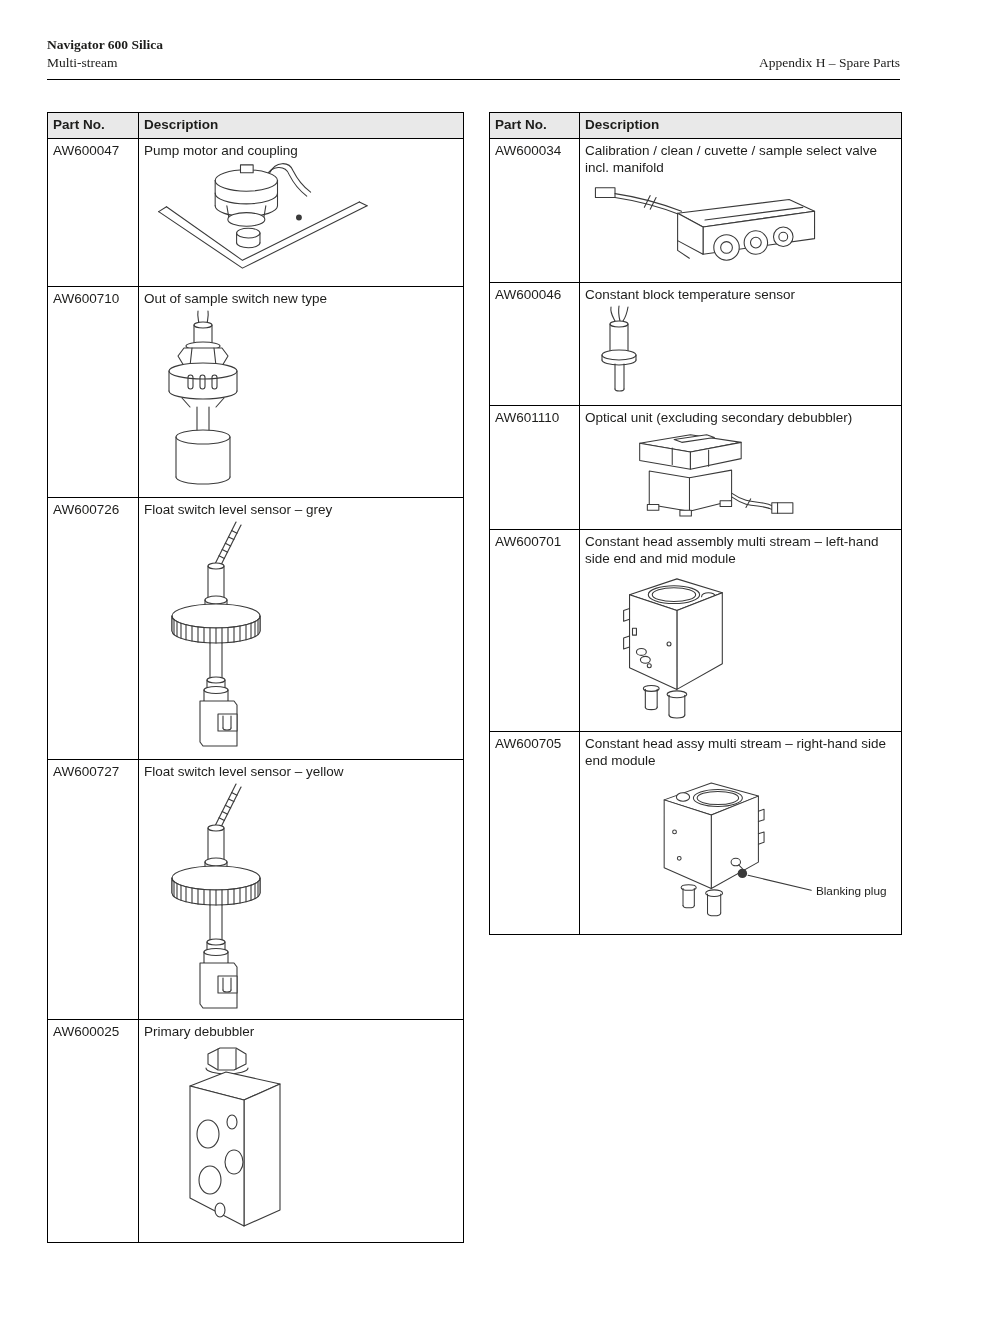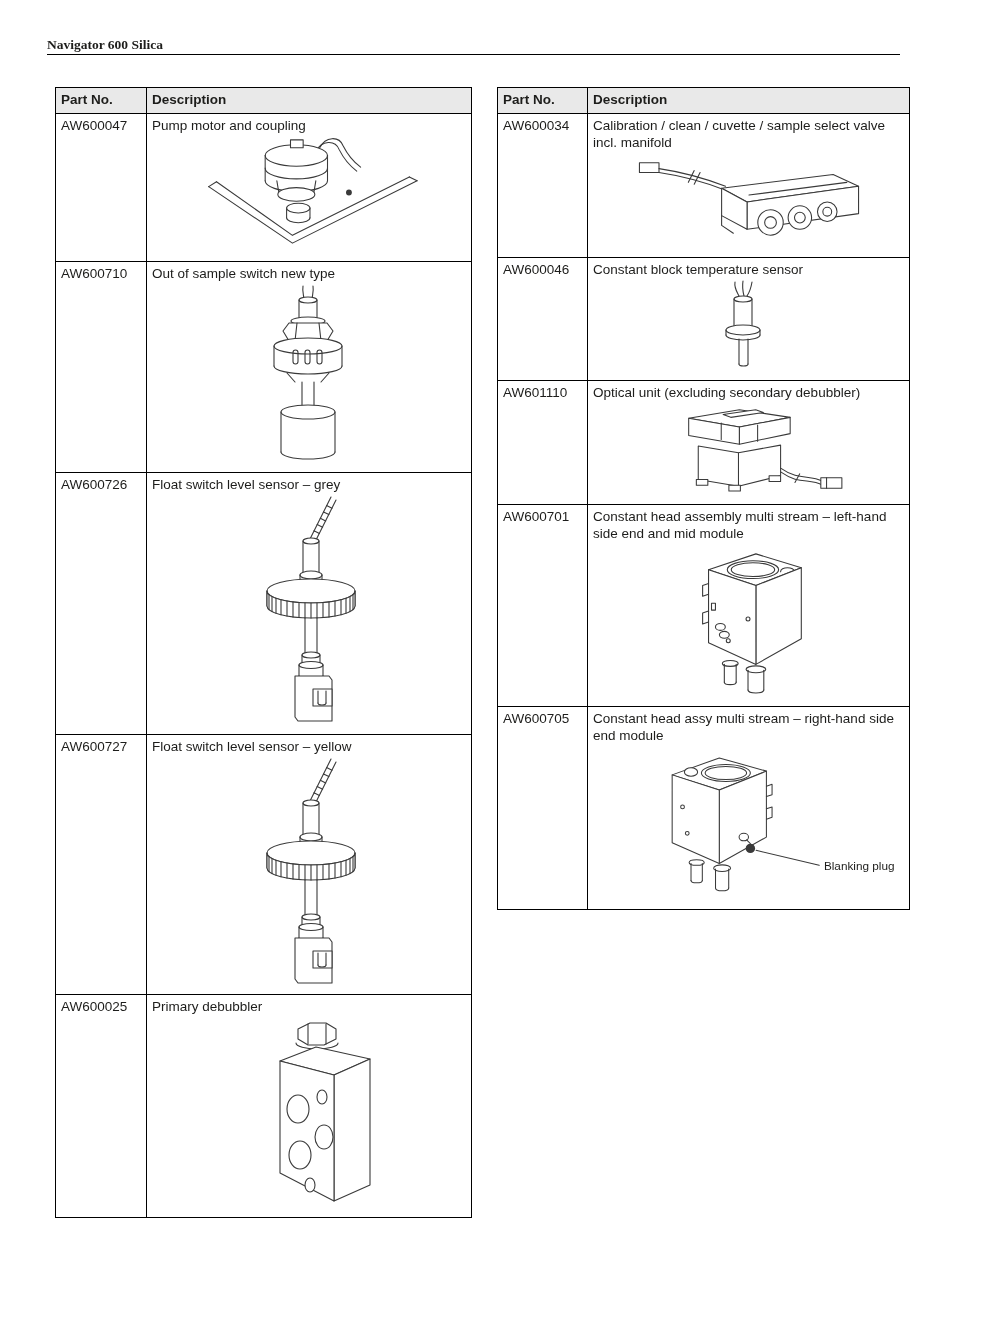--- a/index.html
+++ b/index.html
@@ -2,42 +2,46 @@
 <html><head>
 <meta charset="utf-8">
 <style>
   html,body{margin:0;padding:0;background:#ffffff;}
   body{width:991px;height:1319px;font-family:"Liberation Sans",sans-serif;color:#1d1d1b;}
   .page{position:relative;width:991px;height:1319px;box-sizing:border-box;padding:36px 91px 0 47px;overflow:hidden;}
   .doc-header{margin-bottom:0;font-family:Liberation Serif, serif;}
   .brand{font-size:13.5px;font-weight:bold;line-height:1.3;}
   .hdr-row{display:flex;justify-content:space-between;align-items:flex-end;font-size:13.5px;line-height:1.35;margin-bottom:7px;}
   .rule{border:none;border-top:1.5px solid #000;margin:0;}
-  .tables{display:flex;gap:25px;align-items:flex-start;margin-top:32px;margin-left:8px;}
+  .tables{display:flex;gap:25px;align-items:flex-start;margin-top:32px;}
   table{border-collapse:collapse;table-layout:fixed;background:#fff;}
   .t-left{width:416px;}
   .t-right{width:412px;}
   th,td{border:1px solid #000;vertical-align:top;text-align:left;padding:3px 5px;font-size:13.5px;line-height:1.28;box-sizing:border-box;}
   th{background:#e9e9e9;font-weight:bold;height:26px;}
   td.part{white-space:nowrap;}
-  .illus{display:flex;justify-content:center;align-items:flex-start;margin-top:2px;text-decoration:underline;}
+  .illus{display:flex;align-items:flex-start;margin-top:2px;text-decoration:underline;}
   .illus svg *:not(text){stroke:#3a3a3a;stroke-width:1.1;fill:none;stroke-linejoin:round;stroke-linecap:round;}
   .illus svg .f{fill:#ffffff;}
   .illus svg .dk{fill:#3a3a3a;stroke:none;}
   .illus svg text{font-family:"Liberation Sans",sans-serif;font-size:12.5px;fill:#1d1d1b;stroke:none;}
   .doc-footer{position:absolute;left:47px;right:91px;top:1336px;}
   .footer-text{text-align:right;font-size:13px;margin-top:5px;}
 </style>
 </head>
 <body>
 
 <div class="page">
 
   <div class="doc-header">
     <div class="brand">Navigator 600 Silica</div>
+    <div class="hdr-row">
+      <span>Multi-stream</span>
+      <span>Appendix H – Spare Parts</span>
+    </div>
     <hr class="rule">
   </div>
 
   <div class="tables">
 
     <table class="t-left">
       <colgroup>
           <col style="width:91px">
           <col style="width:325px">
         </colgroup>

